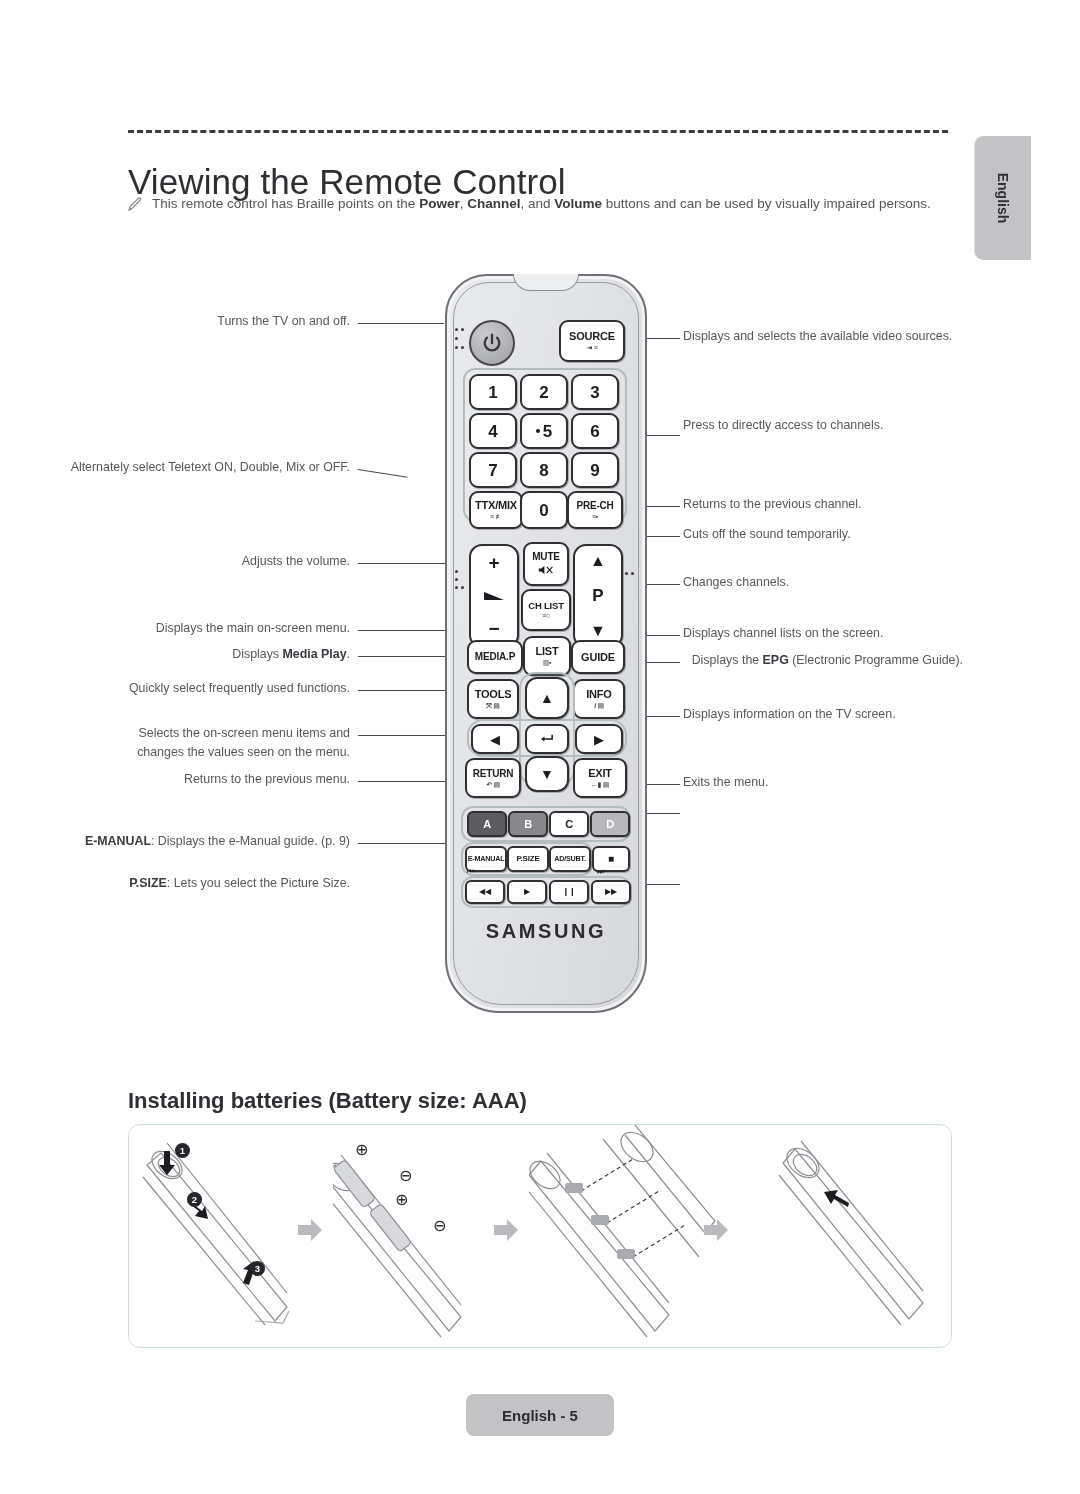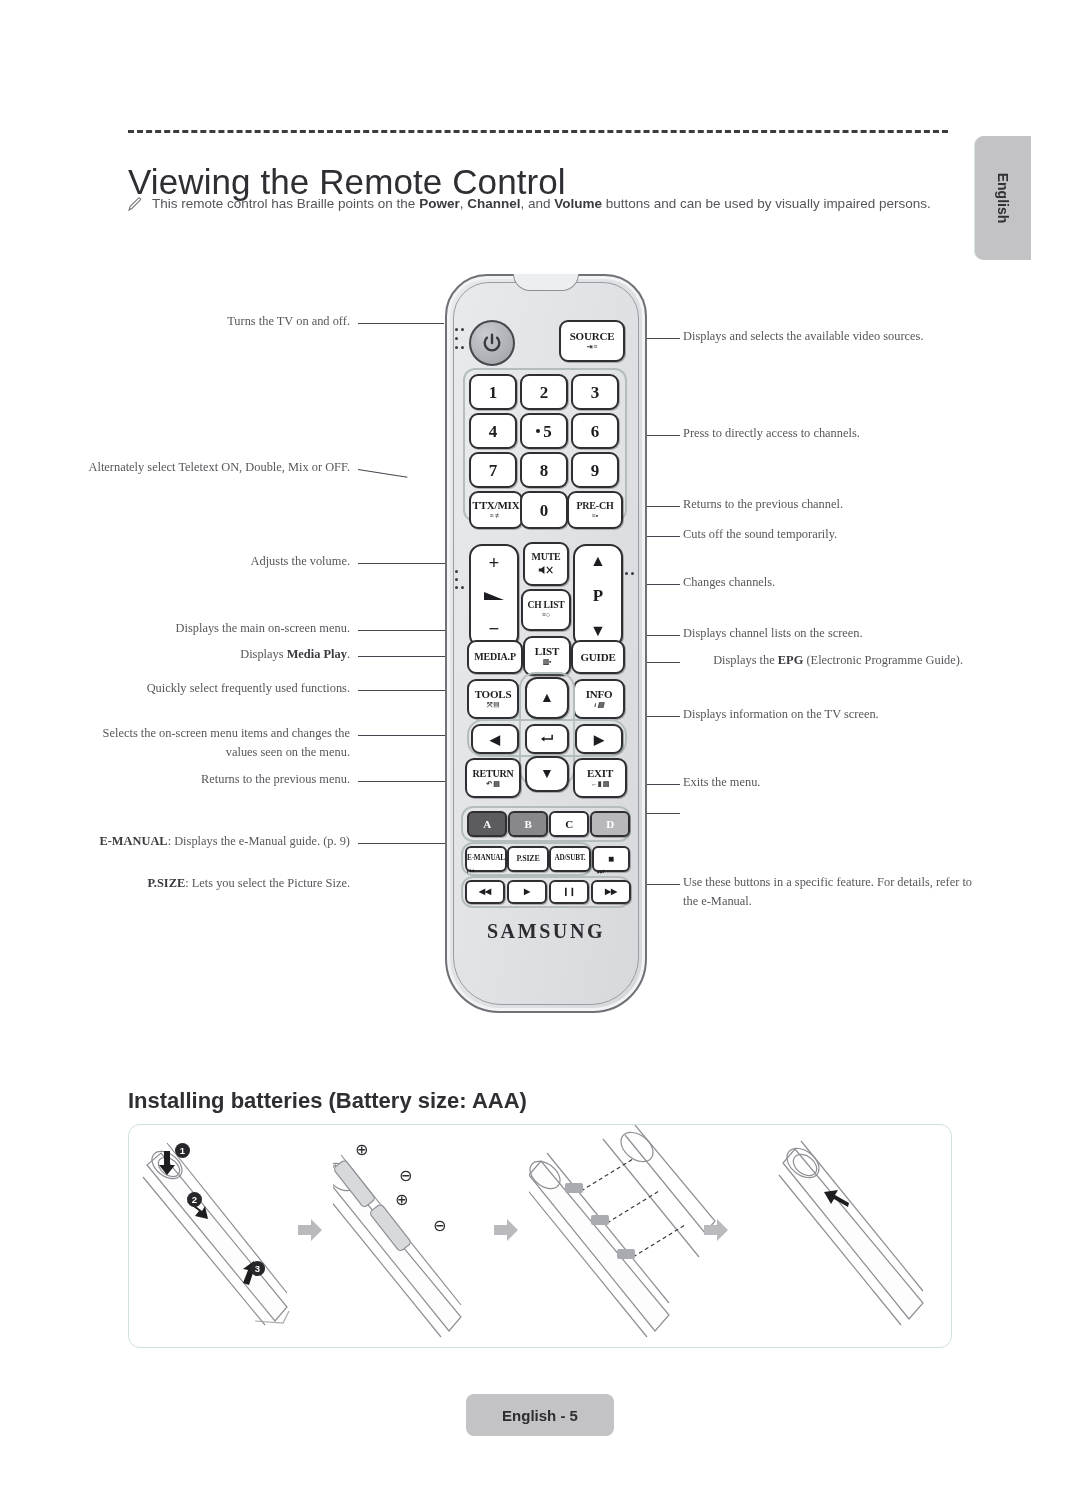--- a/index.html
+++ b/index.html
@@ -18,21 +18,21 @@
   .kw{color:#3b3b40;font-weight:bold;}
 
   
   #lang-tab{position:absolute;left:975px;top:136px;width:56px;height:124px;
      background:#c3c3c6;border-radius:9px 0 0 9px;box-shadow:-1px 0 0 #d9e4e6;}
   #lang-tab span{position:absolute;left:50%;top:50%;
      transform:translate(-50%,-50%) rotate(90deg);white-space:nowrap;
      font-size:14px;font-weight:bold;color:#303035;}
 
   
-  #diagram{position:absolute;left:0;top:262px;width:1008px;height:760px;font-family:Liberation Serif, serif;}
+  #diagram{position:absolute;left:0;top:262px;width:1008px;height:760px;}
 
   
   .callout{position:absolute;font-size:12.4px;line-height:1.53;color:#57575c;}
   .callout.left{text-align:right;}
   .callout.right{text-align:left;}
   .callout b{color:#3a3a40;font-weight:bold;}
 
   
   .lead{position:absolute;height:0;border-top:1.4px solid #4a4450;}
 
@@ -141,21 +141,21 @@
 
   <div class="callout left" style="left:60px;top:570px;width:290px;"><b>E-MANUAL</b>: Displays the e-Manual guide. (p. 9)</div>
   <div class="lead" style="left:358px;top:581px;width:98px;"></div>
 
   <div class="callout left" style="left:60px;top:612px;width:290px;"><b>P.SIZE</b>: Lets you select the Picture Size.</div>
 
 
   <div class="callout right" style="left:683px;top:65px;width:290px;">Displays and selects the available video sources.</div>
   <div class="lead" style="left:622px;top:76px;width:58px;"></div>
 
-  <div class="callout right" style="left:683px;top:162px;width:290px;">Press to directly access to channels.</div>
+  <div class="callout right" style="left:683px;top:154px;width:290px;">Press to directly access to channels.</div>
   <div class="lead" style="left:622px;top:173px;width:58px;"></div>
 
   <div class="callout right" style="left:683px;top:233px;width:290px;">Returns to the previous channel.</div>
   <div class="lead" style="left:622px;top:244px;width:58px;"></div>
 
   <div class="callout right" style="left:683px;top:263px;width:290px;">Cuts off the sound temporarily.</div>
   <div class="lead" style="left:622px;top:274px;width:58px;"></div>
 
   <div class="callout right" style="left:683px;top:311px;width:290px;">Changes channels.</div>
   <div class="lead" style="left:622px;top:322px;width:58px;"></div>
@@ -167,21 +167,20 @@
   <div class="lead" style="left:622px;top:400px;width:58px;"></div>
 
   <div class="callout right" style="left:683px;top:443px;width:290px;">Displays information on the TV screen.</div>
   <div class="lead" style="left:622px;top:454px;width:58px;"></div>
 
   <div class="callout right" style="left:683px;top:511px;width:290px;">Exits the menu.</div>
   <div class="lead" style="left:622px;top:522px;width:58px;"></div>
 
   <div class="lead" style="left:622px;top:551px;width:58px;"></div>
 
-  <div class="callout right" style="left:683px;top:611px;width:290px;">Use these buttons in a specific feature. For details, refer to the e-Manual.</div>
   <div class="lead" style="left:622px;top:622px;width:58px;"></div>
 
   <div id="remote">
     <div id="remote-inner"></div>
     <div id="remote-notch"></div>
 
     <div class="braille" style="left:8px;top:52px;width:10px;height:28px;">
       <i style="left:0;top:0"></i>
         <i style="left:6px;top:0"></i>
       <i style="left:0;top:9px"></i>

